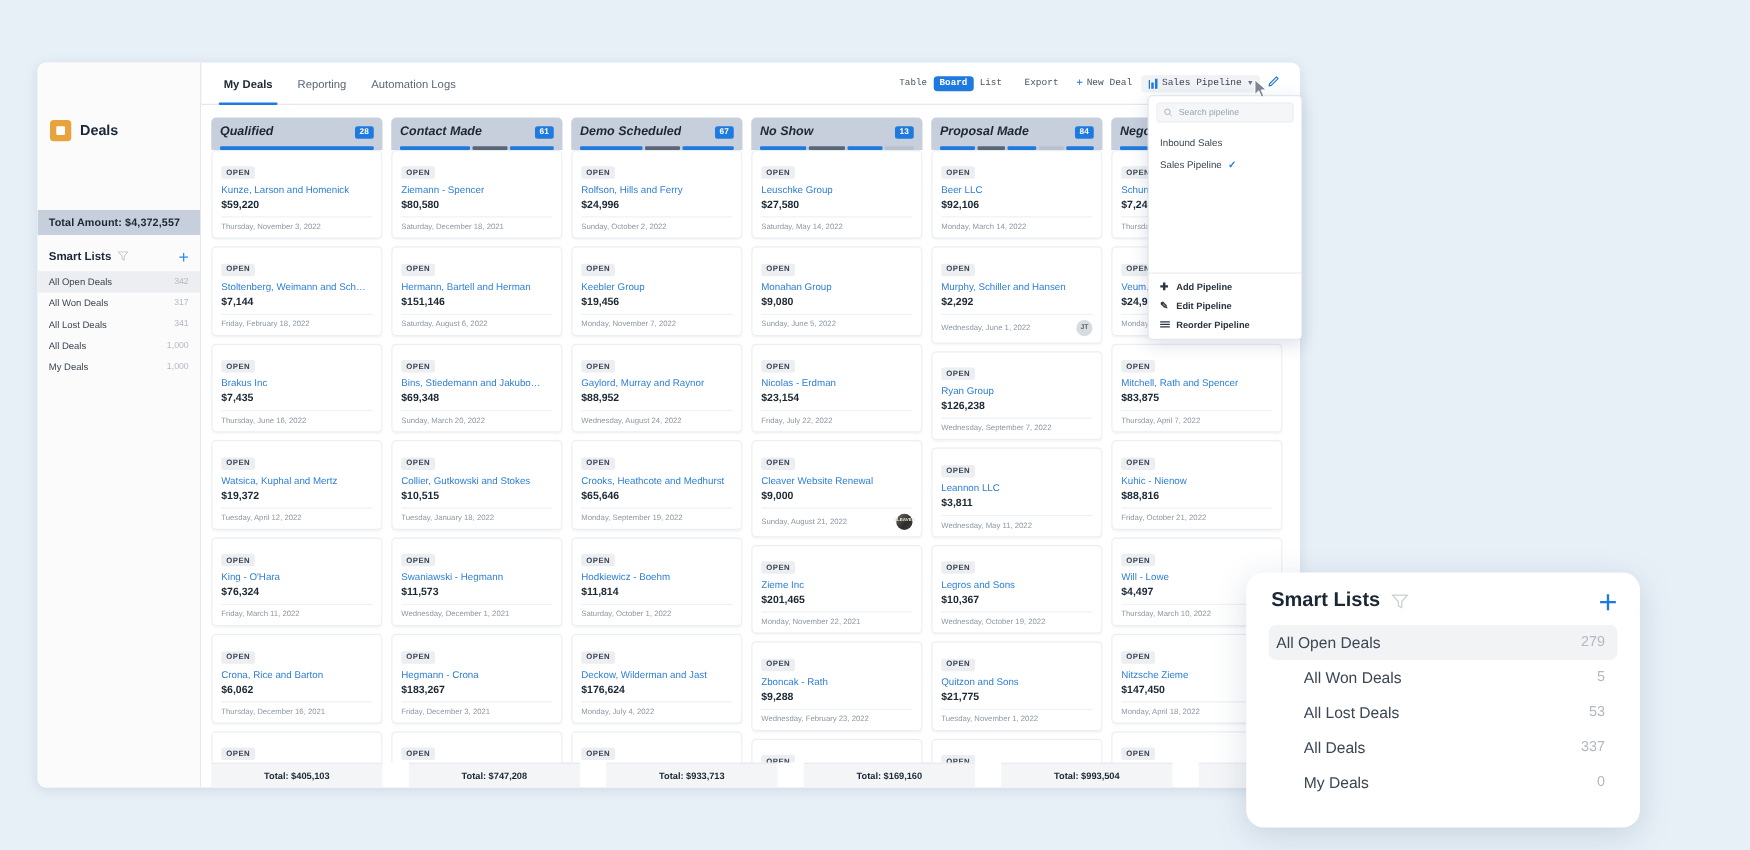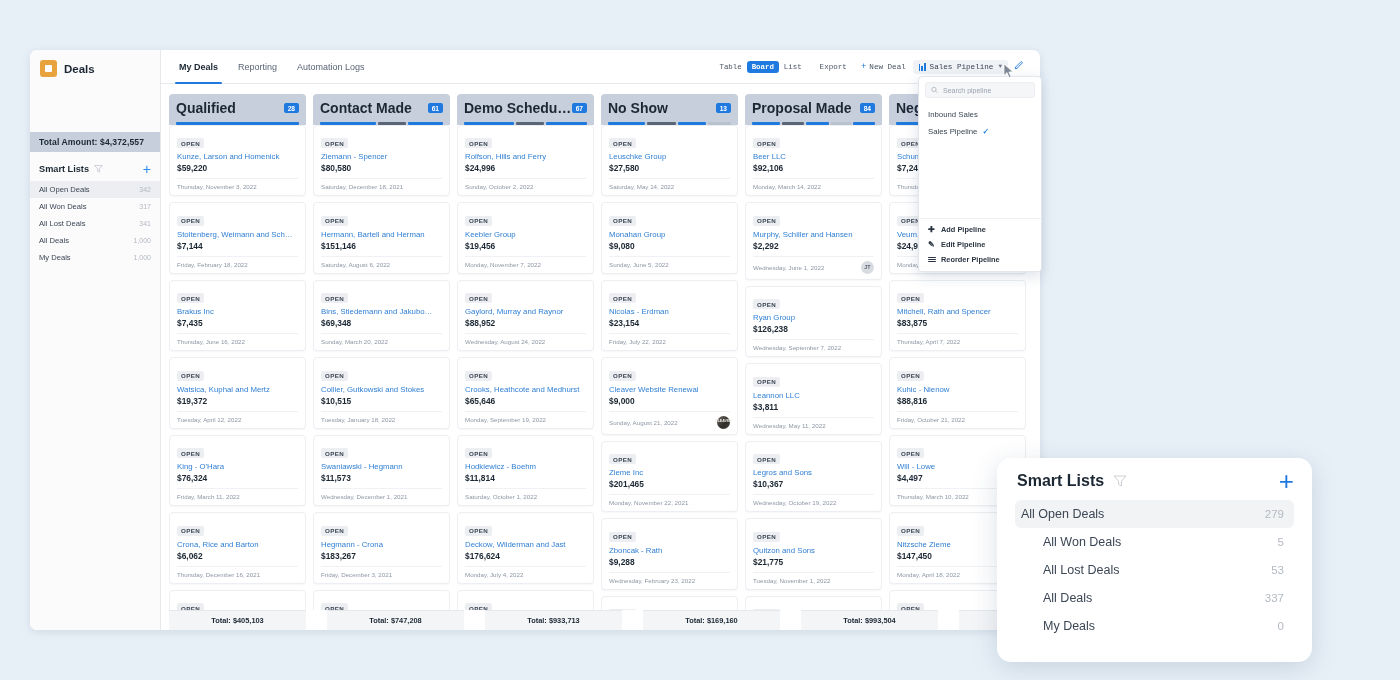--- a/index.html
+++ b/index.html
@@ -28,20 +28,21 @@
   
   .sidebar {
     width: 131px;
     background: #fbfbfc;
     border-right: 1px solid #e6e8ec;
     flex: 0 0 131px;
   }
   .brand {
     display: flex; align-items: center; gap: 7px;
     padding: 10px 10px 9px 10px;
+    margin-top: 36px;
   }
   .brand-icon {
     width: 17px; height: 17px; border-radius: 3px;
     background: #e8a33d;
     display: flex; align-items: center; justify-content: center;
     flex: 0 0 17px;
   }
   .brand-icon i {
     display: block; width: 7px; height: 7px;
     border-radius: 1px; background: #fff;
@@ -132,22 +133,22 @@
     overflow: hidden;
   }
   .col { width: 137px; flex: 0 0 137px; display: flex; flex-direction: column; min-width: 0; }
   .col-head {
     background: #c7cfdd;
     border-radius: 4px 4px 0 0;
     padding: 6px 7px 0 7px;
   }
   .col-head-top { display: flex; align-items: center; }
   .col-name {
-    font-size: 14px; font-weight: bold; color: #1b2733;
-    white-space: nowrap; overflow: hidden; text-overflow: ellipsis;
+    font-size: 10px; font-weight: bold; color: #1b2733;
+    white-space: nowrap; overflow: hidden; text-overflow: ellipsis; font-style: italic;
   }
   .col-count {
     margin-left: auto;
     background: #1f7ae0; color: #fff;
     font-size: 6.6px; font-weight: bold;
     border-radius: 2px; padding: 1.5px 4px;
     flex: 0 0 auto;
   }
   .col-bar { display: flex; gap: 2px; margin-top: 6px; height: 2.5px; }
   .col-bar i { display: block; height: 100%; border-radius: 1px; }

